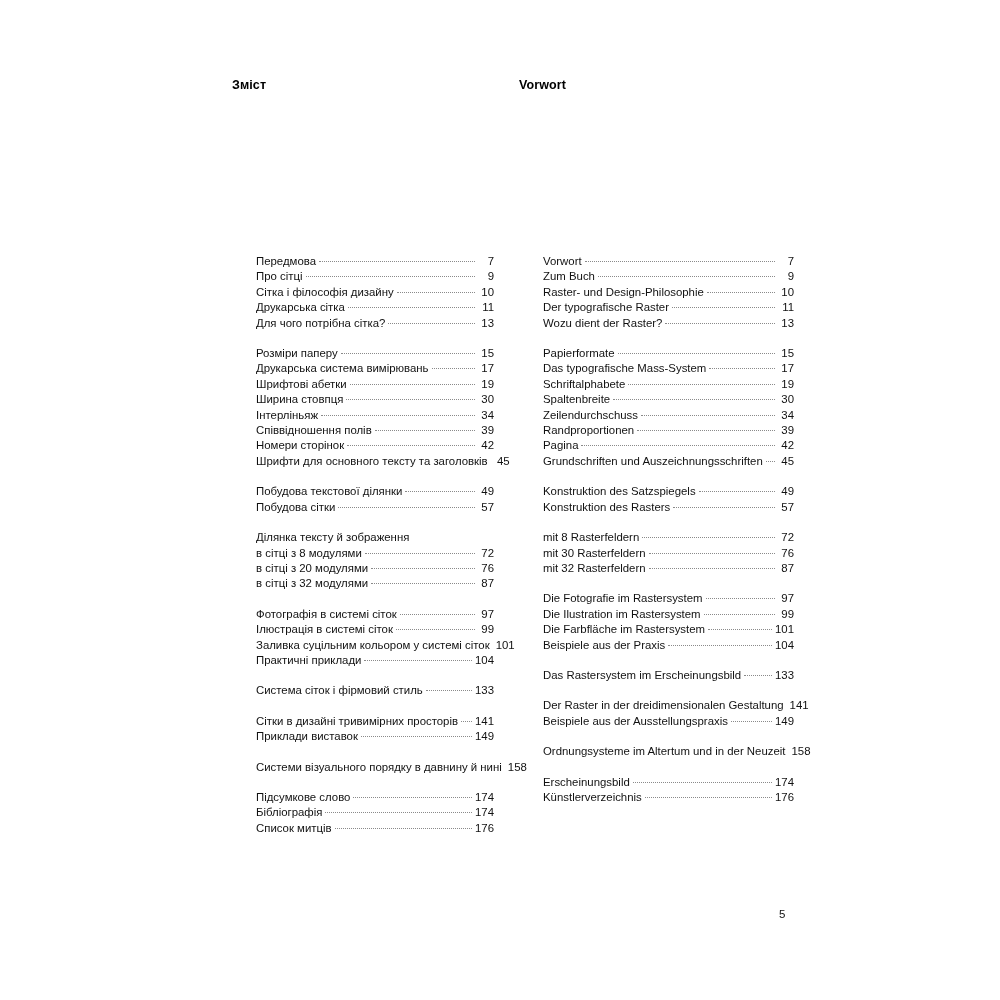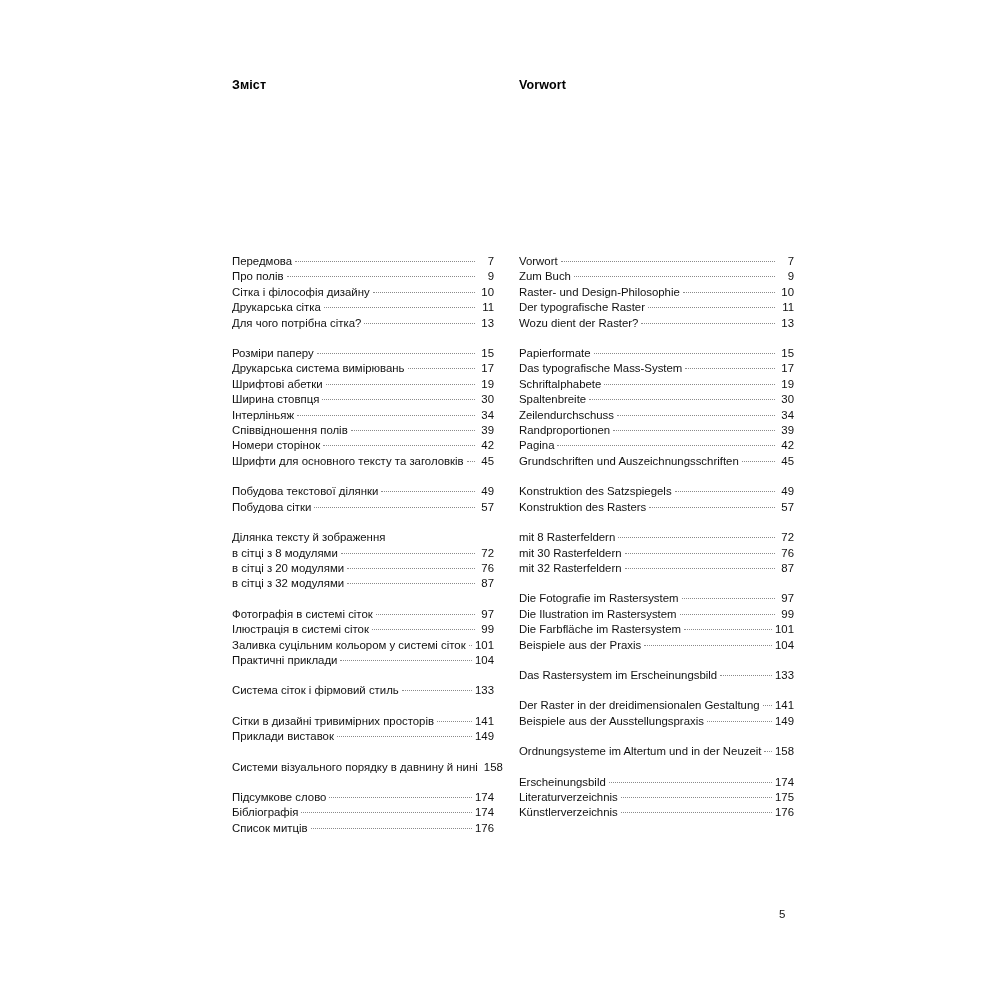--- a/index.html
+++ b/index.html
@@ -58,20 +58,21 @@
   .group {
     margin-bottom: 15px;
   }
   .entry {
     display: flex;
     align-items: baseline;
     font-size: 11.4px;
     line-height: 15.4px;
     color: #111111;
     white-space: nowrap;
+    margin-left: 24px;
   }
   .entry .label {
     flex: 0 0 auto;
   }
   .entry .dots {
     flex: 1 1 auto;
     margin: 0 3px;
     overflow: hidden;
     position: relative;
     height: 11px;
@@ -113,21 +114,21 @@
 
   <div class="columns">
     <div class="col left" id="col-left">
         <div class="group">
           <div class="entry">
             <span class="label">Передмова</span>
             <span class="dots"></span>
             <span class="page-num">7</span>
           </div>
           <div class="entry">
-            <span class="label">Про полів</span>
+            <span class="label">Про сітці</span>
             <span class="dots"></span>
             <span class="page-num">9</span>
           </div>
           <div class="entry">
             <span class="label">Сітка і філософія дизайну</span>
             <span class="dots"></span>
             <span class="page-num">10</span>
           </div>
           <div class="entry">
             <span class="label">Друкарська сітка</span>
@@ -429,25 +430,20 @@
             <span class="page-num">158</span>
           </div>
         </div>
         <div class="group">
           <div class="entry">
             <span class="label">Erscheinungsbild</span>
             <span class="dots"></span>
             <span class="page-num">174</span>
           </div>
           <div class="entry">
-            <span class="label">Literaturverzeichnis</span>
-            <span class="dots"></span>
-            <span class="page-num">175</span>
-          </div>
-          <div class="entry">
             <span class="label">Künstlerverzeichnis</span>
             <span class="dots"></span>
             <span class="page-num">176</span>
           </div>
         </div>
       </div>
   </div>
 
   <div class="folio">5</div>
 

